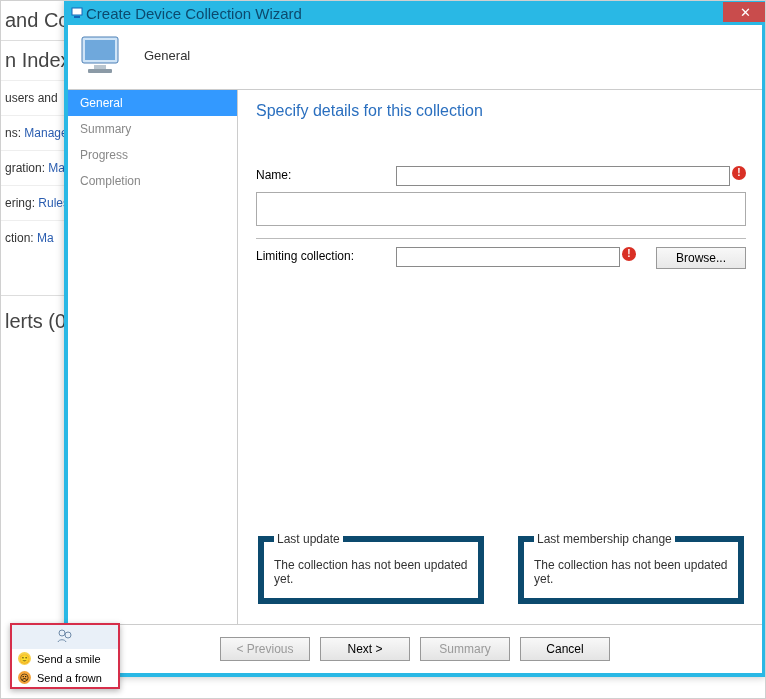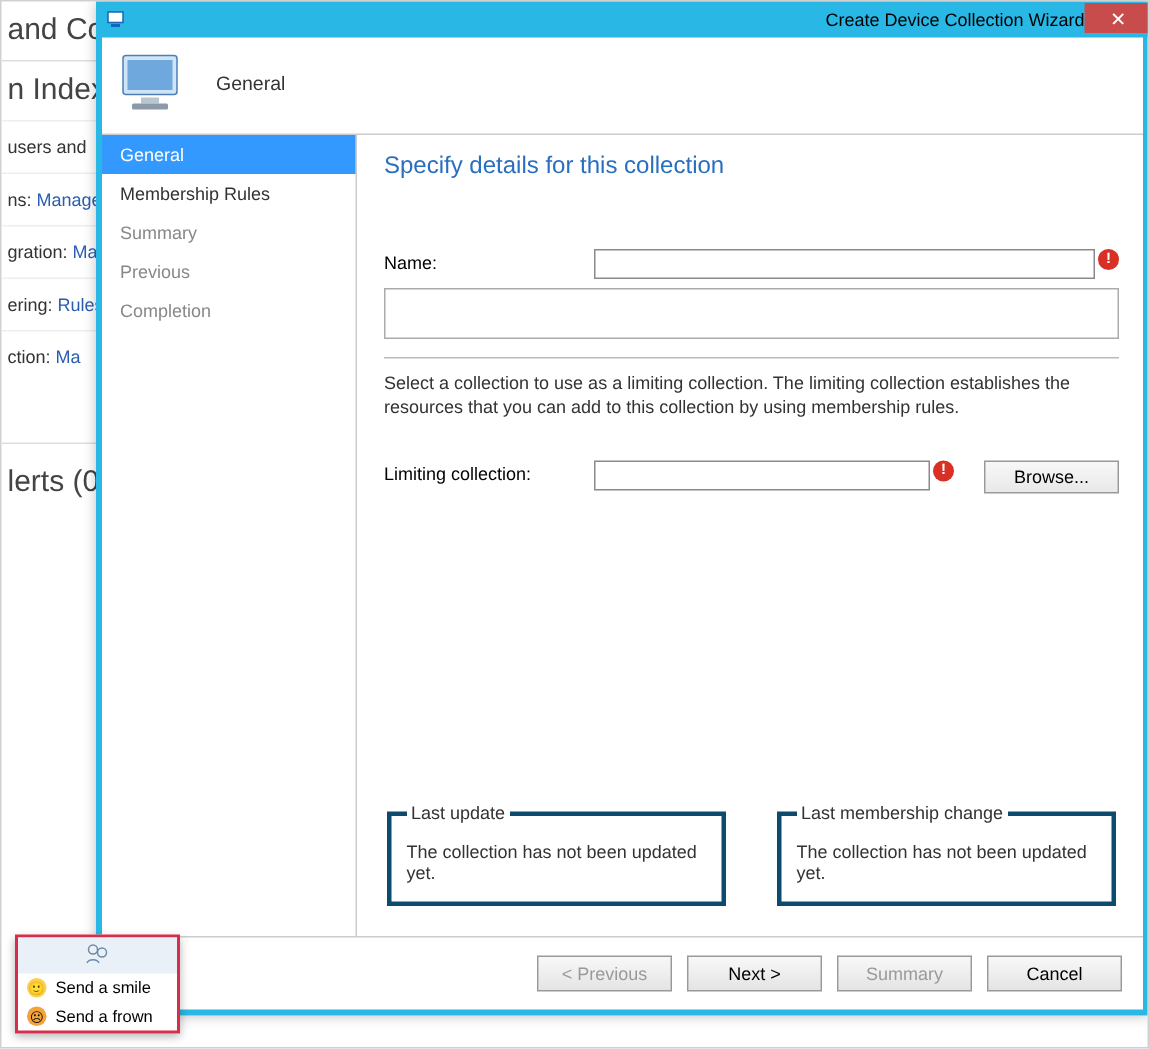--- a/index.html
+++ b/index.html
@@ -36,21 +36,21 @@
   }
   .titlebar {
     height: 24px;
     background: #29b8e5;
     display: flex;
     align-items: center;
     position: relative;
     margin: -4px -4px 0 -4px;
   }
   .titlebar .appicon { width:16px; height:16px; margin-left:6px; }
-  .titlebar .title { flex:1; text-align:right; font-size:12px; color:#000000; }
+  .titlebar .title { flex:1; text-align:left; font-size:15px; color:#0c4a6e; }
   .closebtn { width:45px; height:20px; background:#c94c4c; color:#fff; display:flex; align-items:center; justify-content:center; font-size:13px; margin-right:-2px; margin-top:-2px;}
   .header {
     display:flex;
     align-items:center;
     gap:18px;
     padding:8px 10px 12px 10px;
     border-bottom:1px solid #ccc;
   }
   .monitor-icon svg { display:block; }
   .header-label { font-size:13px; color:#333; }
@@ -123,34 +123,34 @@
     margin-left:20px;
   }
   .lim-input { width:180px !important; flex:none; }
   .groups {
     margin-top:auto;
     display:flex;
     gap:30px;
     margin-bottom:10px;
   }
   fieldset {
-    border:3px solid #0c4a6e;
+    border:6px solid #0c4a6e;
     font-size:12px;
     padding:8px 10px 12px 10px;
     flex:1;
     min-width:0;
   }
   fieldset legend { font-size:12px; color:#333; padding:0 3px; }
   fieldset .val { color:#333; padding-top:4px; }
   .buttonbar {
     border-top:1px solid #ccc;
     padding:12px 14px;
     display:flex;
     gap:10px;
-    justify-content:flex-end;
+    justify-content:center;
   }
   .buttonbar button {
     width:90px;
     height:24px;
     font-size:12px;
     border:1px solid #999;
     background:linear-gradient(#f8f8f8,#e4e4e4);
   }
   .buttonbar button:disabled { color:#9a9a9a; }
   
@@ -206,42 +206,40 @@
         <rect x="16" y="32" width="12" height="4" fill="#b9c5cf"></rect>
         <rect x="10" y="36" width="24" height="4" rx="1" fill="#8b9aa6"></rect>
       </svg>
     </span>
     <span class="header-label">General</span>
   </div>
 
   <div class="wizard-body">
     <div class="sidebar">
       <div class="sidebar-item selected">General</div>
-      <div class="sidebar-item">Membership Rules</div>
       <div class="sidebar-item dim">Summary</div>
-      <div class="sidebar-item dim">Previous</div>
+      <div class="sidebar-item dim">Progress</div>
       <div class="sidebar-item dim">Completion</div>
     </div>
 
     <div class="main">
       <h2>Specify details for this collection</h2>
 
       <div class="form-row">
         <span class="lbl">Name:</span>
         <input type="text" value="" style="">
         <span class="err-icon">!</span>
       </div>
 
       <div class="form-row">
         <textarea style=""></textarea>
       </div>
 
       <div class="hr"></div>
 
-      <div class="instr">Select a collection to use as a limiting collection. The limiting collection establishes the resources that you can add to this collection by using membership rules.</div>
 
       <div class="form-row">
         <span class="lbl" style="width:140px">Limiting collection:</span>
         <input type="text" class="lim-input" value="" style="">
         <span class="err-icon">!</span>
         <button class="browse-btn">Browse...</button>
       </div>
 
       <div class="groups">
         <fieldset>

